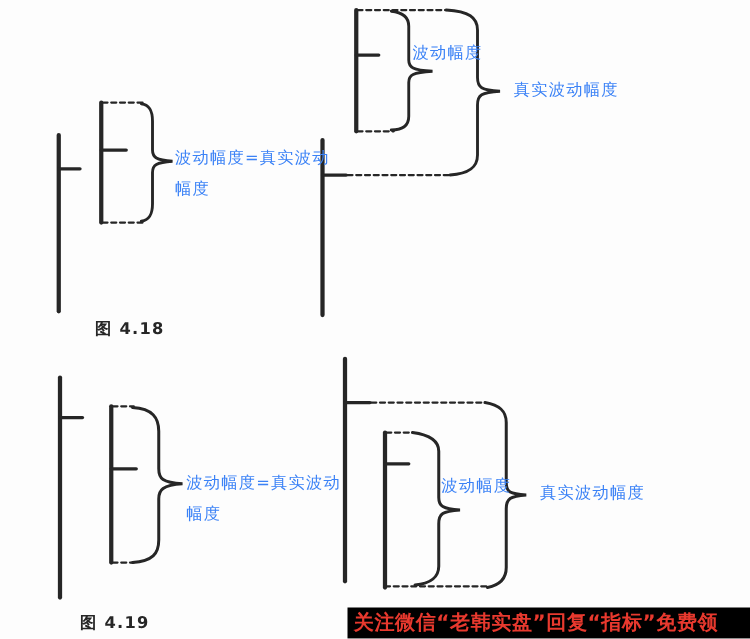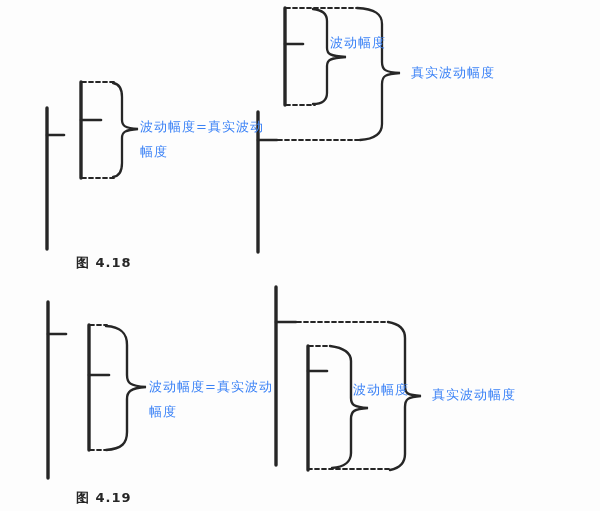--- a/index.html
+++ b/index.html
@@ -111,16 +111,19 @@
 
   <div class="label" style="left:149px;top:374px;">
     <div>波动幅度=真实波动</div>
     <div>幅度</div>
   </div>
 
   <div class="label" style="left:353px;top:377px;">波动幅度</div>
 
   <div class="label" style="left:432px;top:382px;">真实波动幅度</div>
 
-  <div class="caption" style="left:44px;top:489px;">图 4.19</div>
+  <div class="caption" style="left:32px;top:489px;">图 4.19</div>
 
+  <div class="banner">
+    <span>关注微信“老韩实盘”回复“指标”免费领</span>
+  </div>
 
 </div>
 
 </body></html>

